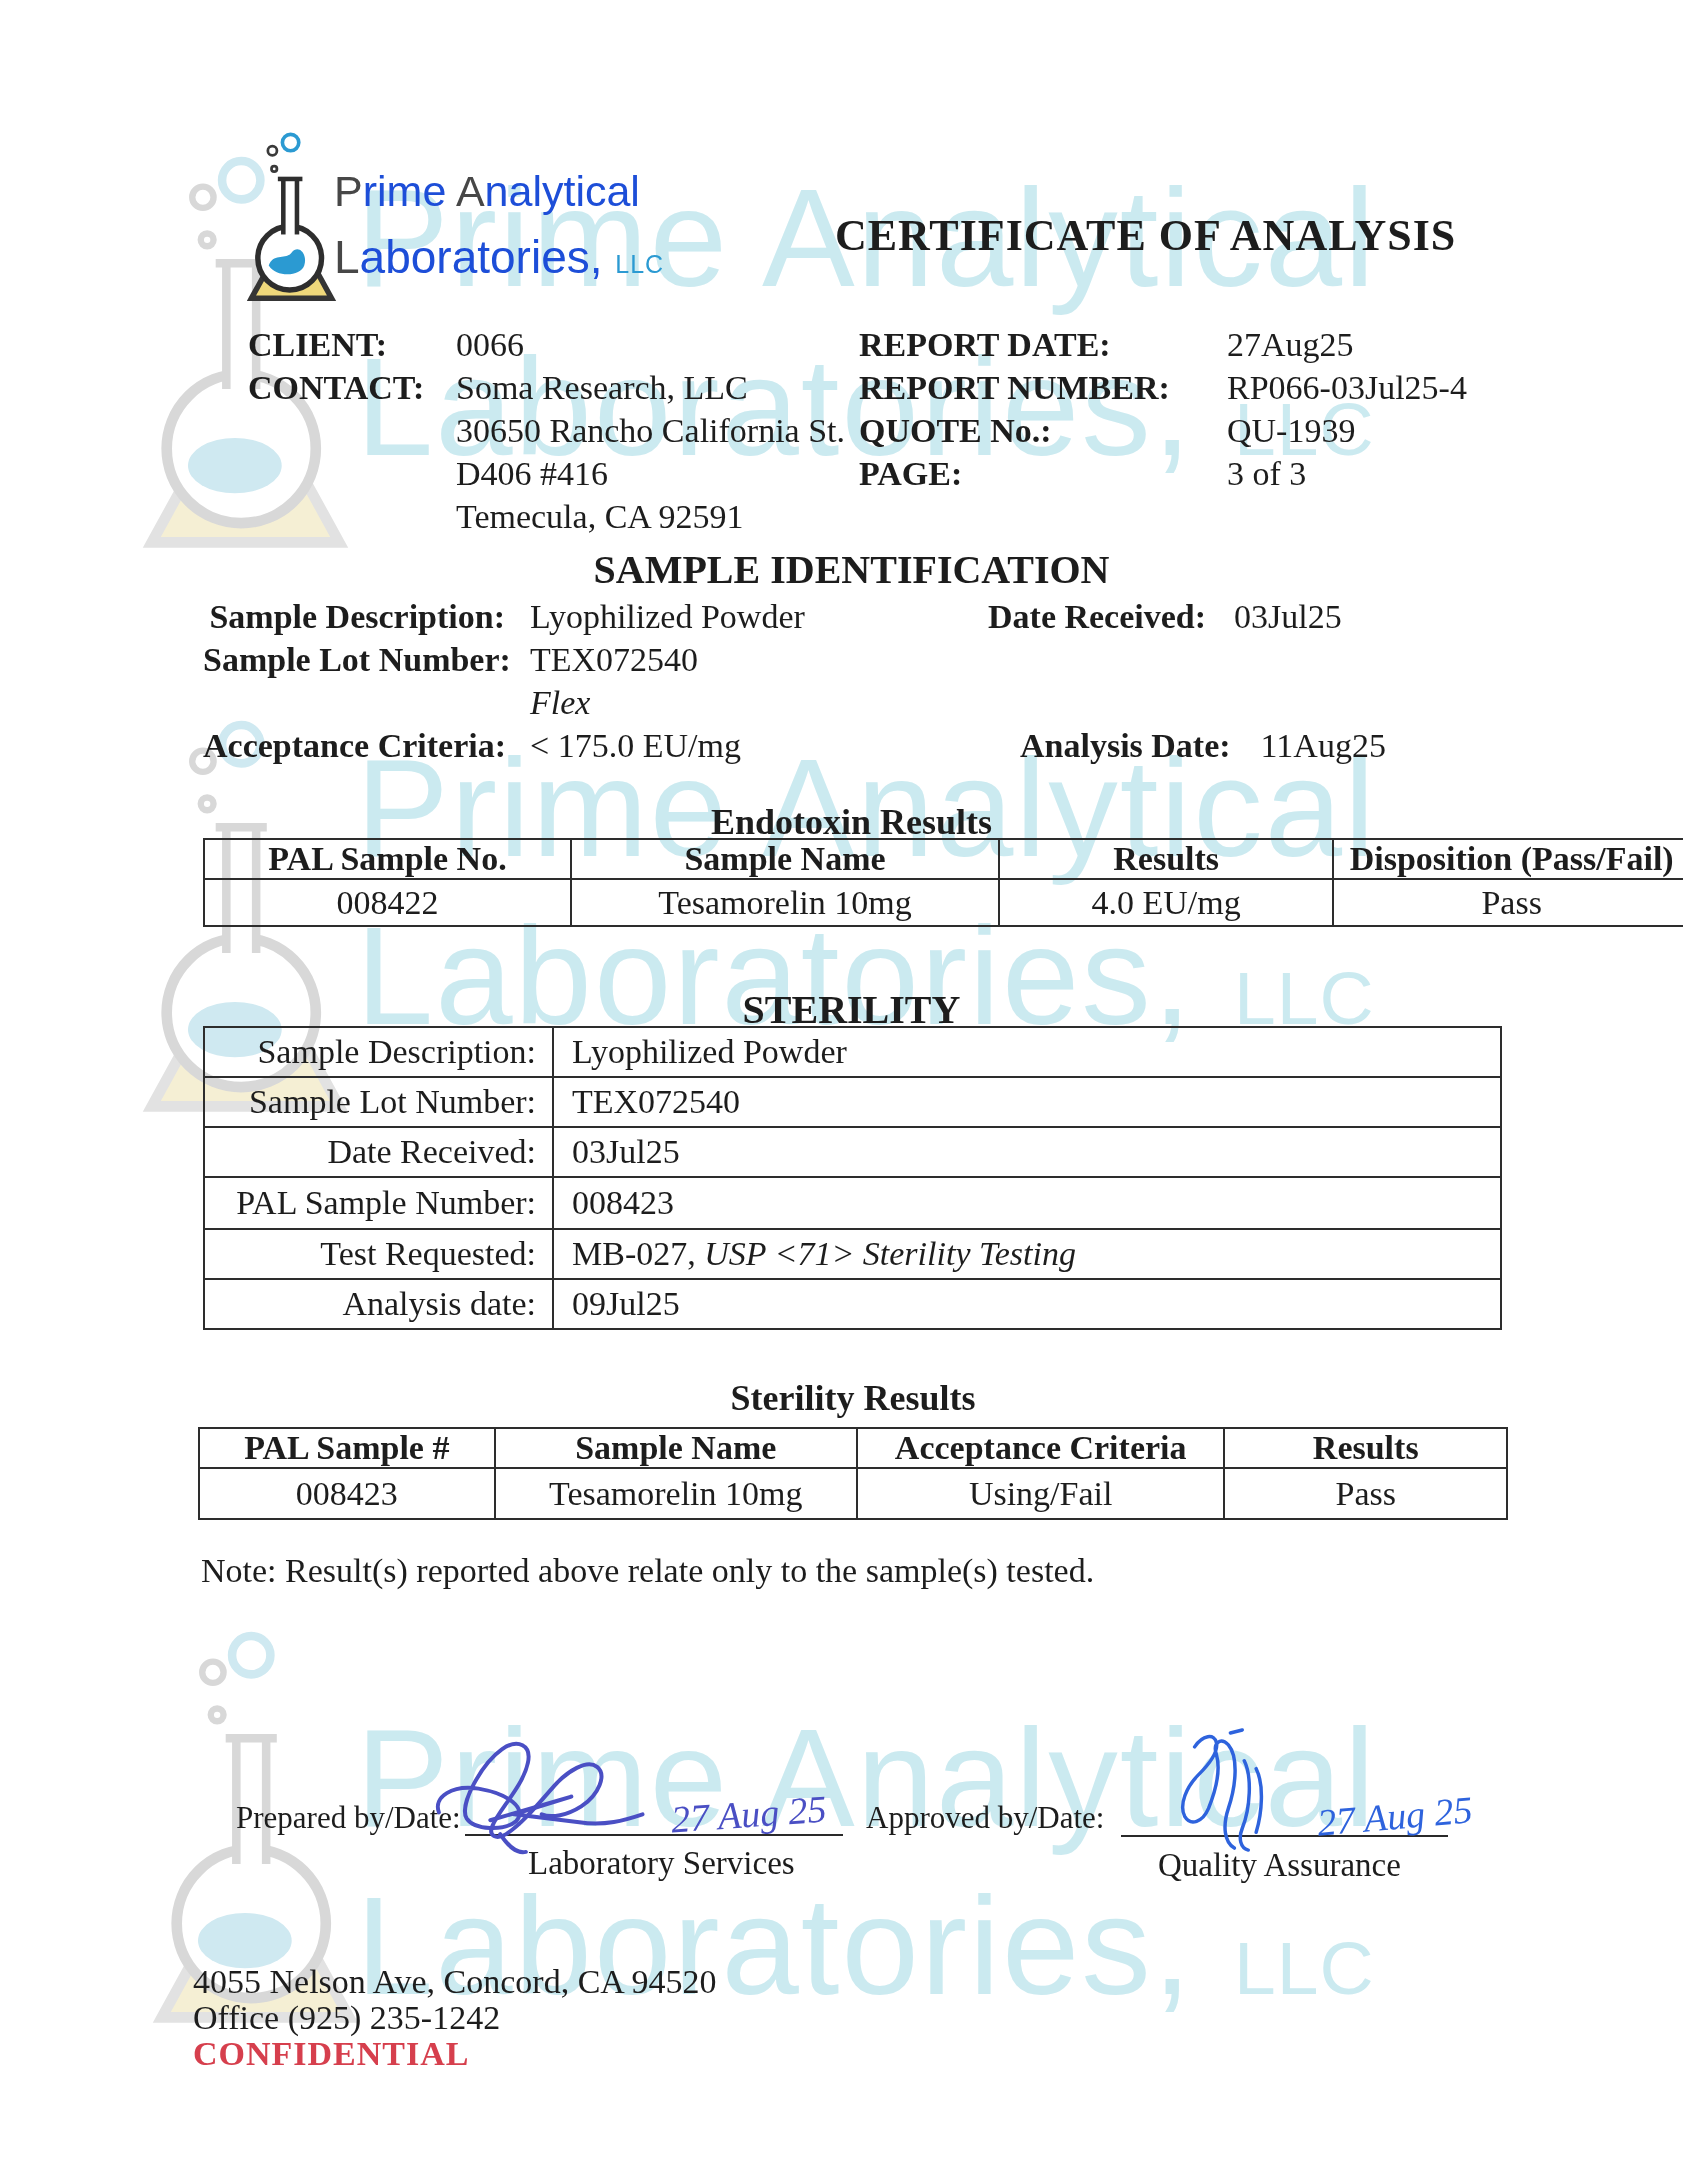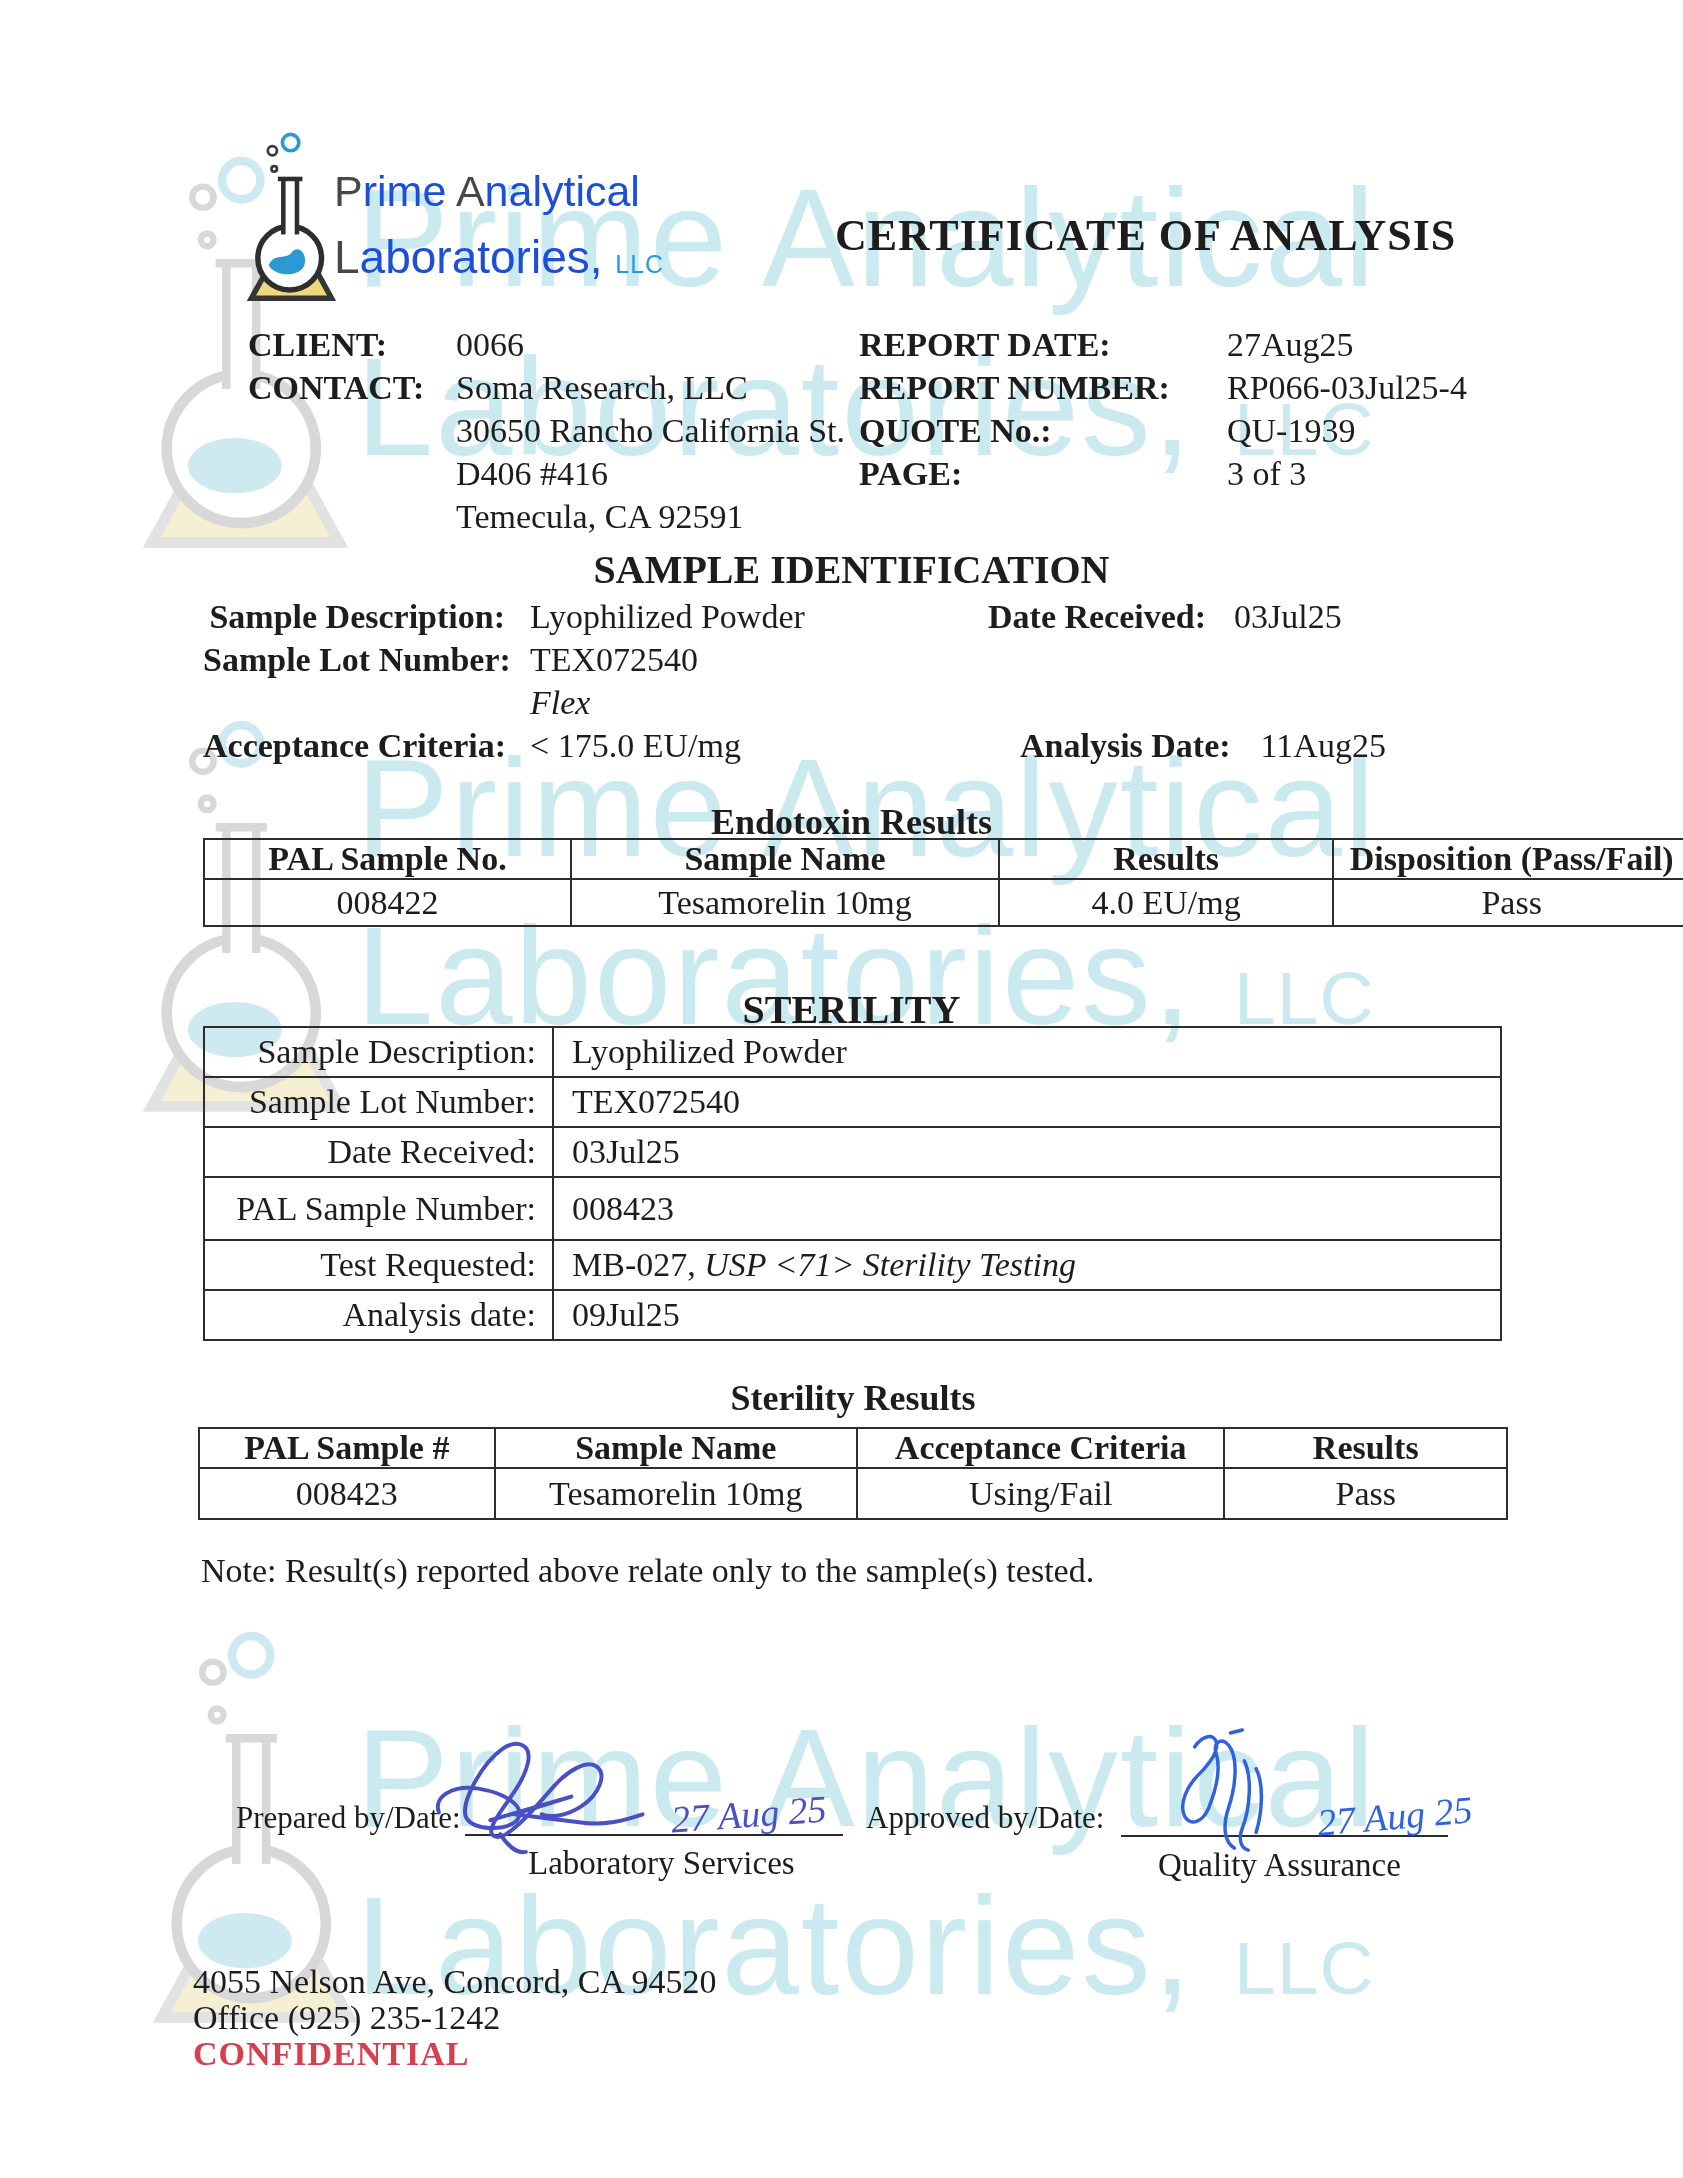--- a/index.html
+++ b/index.html
@@ -212,21 +212,21 @@
             <td class="st-value">Lyophilized Powder</td>
           </tr>
       <tr style="height:50px">
             <td class="st-label">Sample Lot Number:</td>
             <td class="st-value">TEX072540</td>
           </tr>
       <tr style="height:50px">
             <td class="st-label">Date Received:</td>
             <td class="st-value">03Jul25</td>
           </tr>
-      <tr style="height:63px">
+      <tr style="height:52px">
             <td class="st-label">PAL Sample Number:</td>
             <td class="st-value">008423</td>
           </tr>
       <tr style="height:50px">
             <td class="st-label">Test Requested:</td>
             <td class="st-value"><span>MB-027, </span><span class="i">USP &lt;71&gt; Sterility Testing</span></td>
           </tr>
       <tr style="height:50px">
             <td class="st-label">Analysis date:</td>
             <td class="st-value">09Jul25</td>

